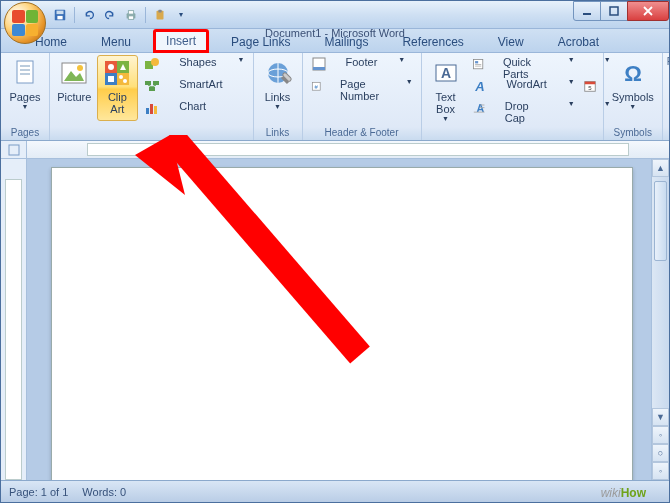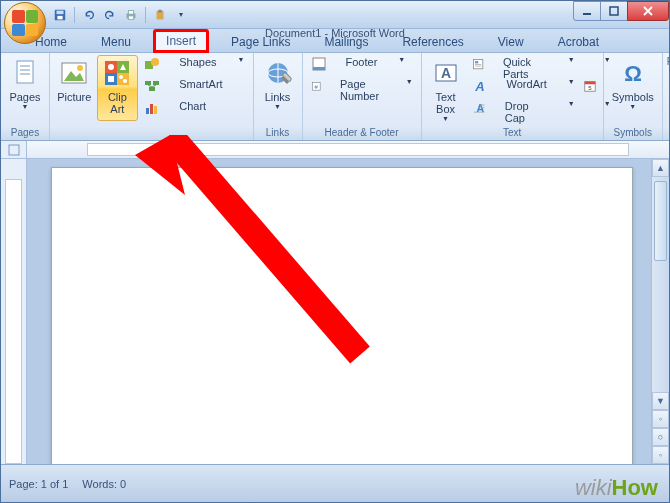--- a/index.html
+++ b/index.html
@@ -51,25 +51,25 @@
   .work { flex:1; display:flex; background:#b5cbe6; overflow:hidden; }
   .ruler-v { width: 26px; background:#e5eef9; border-right:1px solid #a7bfdc; position:relative; }
   .ruler-v-white { position:absolute; left:4px; right:4px; top:20px; bottom:0; background:white; border:1px solid #bcc; }
   .doc-area { flex:1; background:#b5cbe6; padding: 8px 18px 0 24px; position:relative; }
   .page { width: 100%; height: 340px; background:white; border:1px solid #9aa; box-shadow: 0 2px 4px rgba(0,0,0,0.2); }
   .scroll-v { width:18px; background: linear-gradient(to right, #dce7f4, #c8d9ee); border-left:1px solid #a7bfdc; display:flex; flex-direction:column; }
   .scroll-btn { height:18px; display:flex; align-items:center; justify-content:center; font-size:9px; color:#4b6a95; border:1px solid #b3c6dd; background:linear-gradient(#eef4fb,#d6e3f2); cursor:pointer; }
   .scroll-track { flex:1; position:relative; }
   .scroll-thumb { position:absolute; left:2px; right:2px; top:4px; height:80px; background:linear-gradient(to right,#e8f0fa,#c8dbf0); border:1px solid #9bb4d2; border-radius:2px; }
 
-  .statusbar { height: 38px; background: linear-gradient(to bottom, #d9e6f5, #b9cde6); border-top: 1px solid #8ba9cc; display: flex; align-items: center; font-size: 11px; color: #37527b; padding: 0 8px; gap: 14px; }
+  .statusbar { height: 22px; background: linear-gradient(to bottom, #d9e6f5, #b9cde6); border-top: 1px solid #8ba9cc; display: flex; align-items: center; font-size: 11px; color: #37527b; padding: 0 8px; gap: 14px; }
 
   .arrow-overlay { position:absolute; left:130px; top:135px; pointer-events:none; z-index:50; }
 
-  .watermark { position:absolute; right:12px; bottom:2px; font-size:22px; color:#9b9b9b; font-family: Georgia, serif; font-style: italic; z-index:60; }
+  .watermark { position:absolute; right:24px; bottom:2px; font-size:12px; color:#9b9b9b; font-family: Georgia, serif; font-style: italic; z-index:60; }
   .watermark b { color:#6fa31a; font-style:normal; font-weight:bold; }
 </style>
 </head>
 <body>
 
 <div class="window">
 
   <div class="office-btn">
     <div class="office-btn-inner">
       <div class="ob1"></div>
@@ -354,21 +354,20 @@
                 <svg viewBox="0 0 16 16">
                   <rect x="2" y="4" width="12" height="9" fill="#fff" stroke="#888"></rect>
                   <circle cx="6" cy="8" r="2" fill="#7cb342"></circle>
                   <rect x="9" y="6" width="4" height="4" fill="#f4b93c"></rect>
                 </svg>
               </div>
              <span class="dd">▼</span>
            </div>
         </div>
       </div>
-      <div class="group-label">Text</div>
     </div>
 
     <div class="group">
       <div class="group-body">
         <div class="big-btn">
           <div class="ico">
               <svg viewBox="0 0 32 32">
                 <text x="16" y="24" font-size="22" text-anchor="middle" fill="#3d7fc4" font-weight="bold">Ω</text>
               </svg>
             </div>

